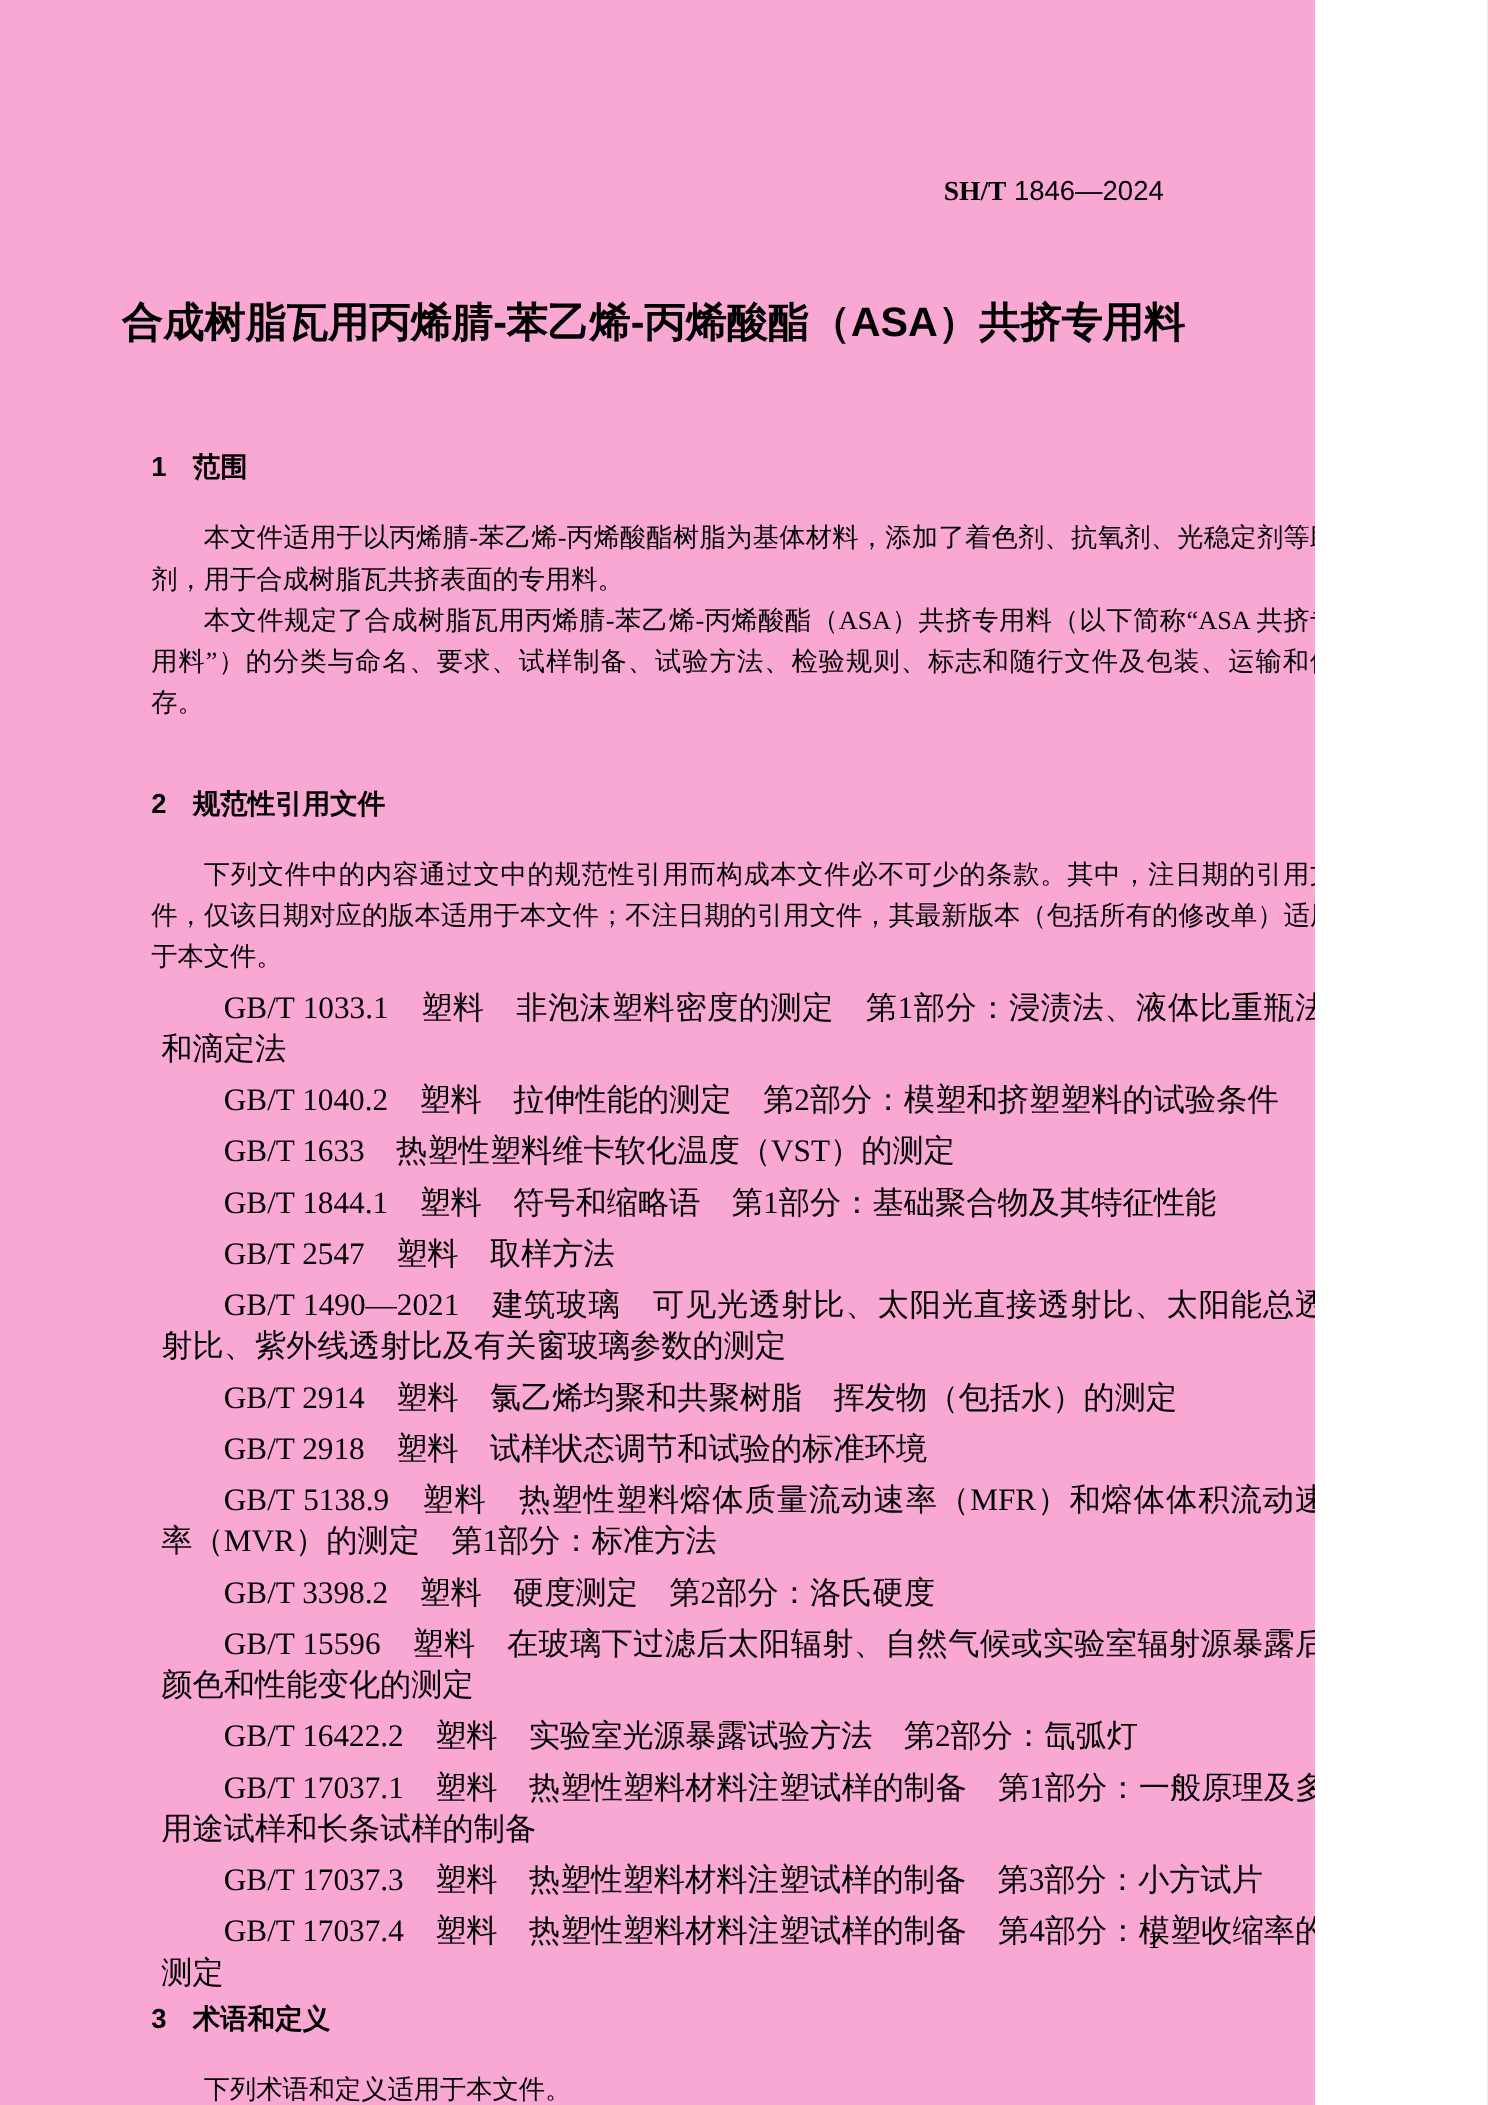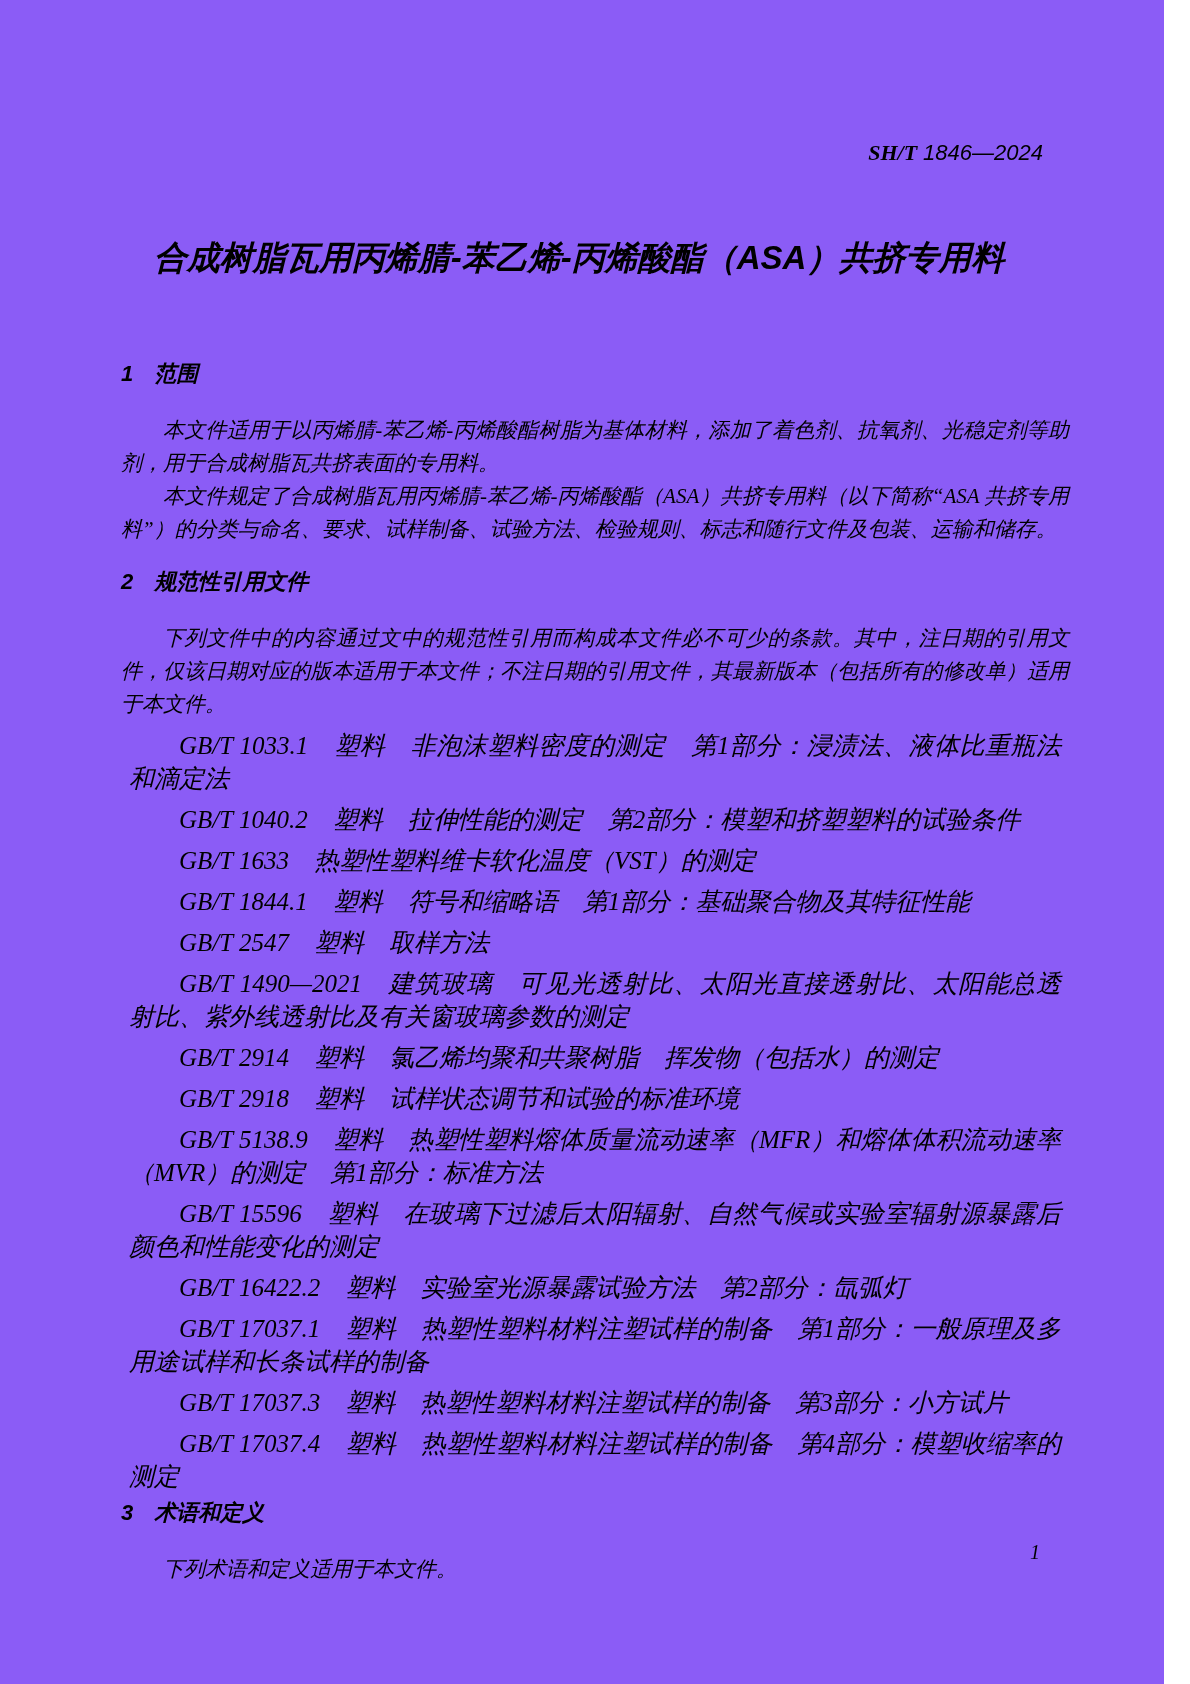--- a/index.html
+++ b/index.html
@@ -2,27 +2,26 @@
 <html lang="zh"><head>
 <meta charset="utf-8">
 <style>
   html, body {
     margin: 0;
     padding: 0;
     background: #ffffff;
   }
   .page {
     position: relative;
-    width: 1164px;
+    width: 1052px;
     height: 1684px;
-    background: #8b5cf6;
+    background: #f9a8d4;
     color: #000000;
     font-family: "Liberation Serif", "DejaVu Serif", serif;
     overflow: hidden;
-    font-style: italic;
   }
   .doc-header {
     position: absolute;
     top: 140px;
     right: 121px;
     font-size: 22px;
     white-space: nowrap;
   }
   .doc-header .code {
     font-family: "Liberation Serif", serif;
@@ -52,21 +51,21 @@
     width: 948px;
   }
   h2.sec-heading {
     font-family: "Liberation Sans", "DejaVu Sans", sans-serif;
     font-weight: bold;
     font-size: 22px;
     line-height: 24px;
     margin: 0 0 28px 0;
   }
   h2.sec-heading .hnum { margin-right: 0.95em; }
-  .sec2 h2.sec-heading { margin-top: 24px; }
+  .sec2 h2.sec-heading { margin-top: 52px; }
   .sec3 h2.sec-heading { }
   p.body-para {
     margin: 0;
     font-size: 21px;
     line-height: 33px;
     text-align: justify;
     text-indent: 2em;
     text-justify: inter-ideograph;
   }
   p.ref-item {
@@ -113,20 +112,21 @@
       <p class="body-para">下列文件中的内容通过文中的规范性引用而构成本文件必不可少的条款。其中，注日期的引用文件，仅该日期对应的版本适用于本文件；不注日期的引用文件，其最新版本（包括所有的修改单）适用于本文件。</p>
       <p class="ref-item">GB/T 1033.1　塑料　非泡沫塑料密度的测定　第1部分：浸渍法、液体比重瓶法和滴定法</p>
       <p class="ref-item">GB/T 1040.2　塑料　拉伸性能的测定　第2部分：模塑和挤塑塑料的试验条件</p>
       <p class="ref-item">GB/T 1633　热塑性塑料维卡软化温度（VST）的测定</p>
       <p class="ref-item">GB/T 1844.1　塑料　符号和缩略语　第1部分：基础聚合物及其特征性能</p>
       <p class="ref-item">GB/T 2547　塑料　取样方法</p>
       <p class="ref-item">GB/T 1490—2021　建筑玻璃　可见光透射比、太阳光直接透射比、太阳能总透射比、紫外线透射比及有关窗玻璃参数的测定</p>
       <p class="ref-item">GB/T 2914　塑料　氯乙烯均聚和共聚树脂　挥发物（包括水）的测定</p>
       <p class="ref-item">GB/T 2918　塑料　试样状态调节和试验的标准环境</p>
       <p class="ref-item">GB/T 5138.9　塑料　热塑性塑料熔体质量流动速率（MFR）和熔体体积流动速率（MVR）的测定　第1部分：标准方法</p>
+      <p class="ref-item">GB/T 3398.2　塑料　硬度测定　第2部分：洛氏硬度</p>
       <p class="ref-item">GB/T 15596　塑料　在玻璃下过滤后太阳辐射、自然气候或实验室辐射源暴露后颜色和性能变化的测定</p>
       <p class="ref-item">GB/T 16422.2　塑料　实验室光源暴露试验方法　第2部分：氙弧灯</p>
       <p class="ref-item">GB/T 17037.1　塑料　热塑性塑料材料注塑试样的制备　第1部分：一般原理及多用途试样和长条试样的制备</p>
       <p class="ref-item">GB/T 17037.3　塑料　热塑性塑料材料注塑试样的制备　第3部分：小方试片</p>
       <p class="ref-item">GB/T 17037.4　塑料　热塑性塑料材料注塑试样的制备　第4部分：模塑收缩率的测定</p>
     </div>
 
     <div class="sec3">
       <h2 class="sec-heading">
         <span class="hnum">3</span><span>术语和定义</span>

